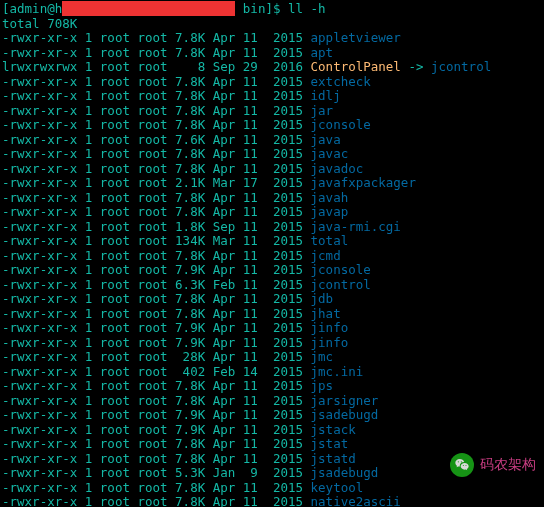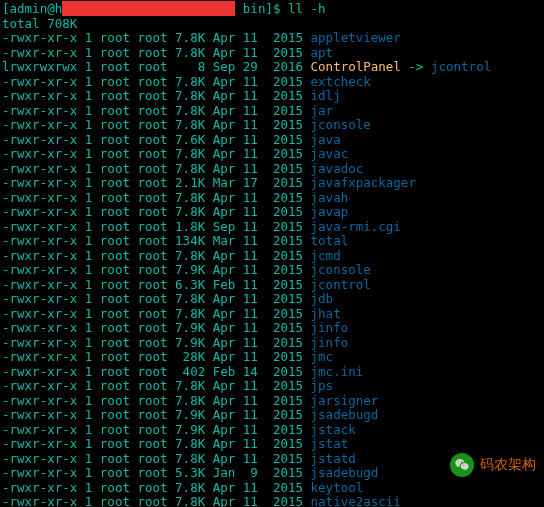--- a/index.html
+++ b/index.html
@@ -35,21 +35,21 @@
     width: 24px;
     height: 24px;
     border-radius: 50%;
     background: #1aad19;
     display: flex;
     align-items: center;
     justify-content: center;
   }
   .watermark .ico svg { width: 16px; height: 16px; fill: #fff; }
   .watermark .txt {
-    color: #f97316;
+    color: #ec4899;
     font-family: Liberation Serif, serif;
     font-size: 14px;
   }
 </style>
 </head>
 <body>
 
 <div class="terminal"><span class="white">[admin@h</span><span class="red" style="background:#e33">                       </span><span class="white"> bin]$ </span><span class="white">ll -h</span>
 <span class="white">total 708K</span>
 <span id="rows"><span class="white">-rwxr-xr-x 1 root root 7.8K Apr 11  2015 </span><span class="green">appletviewer</span>

